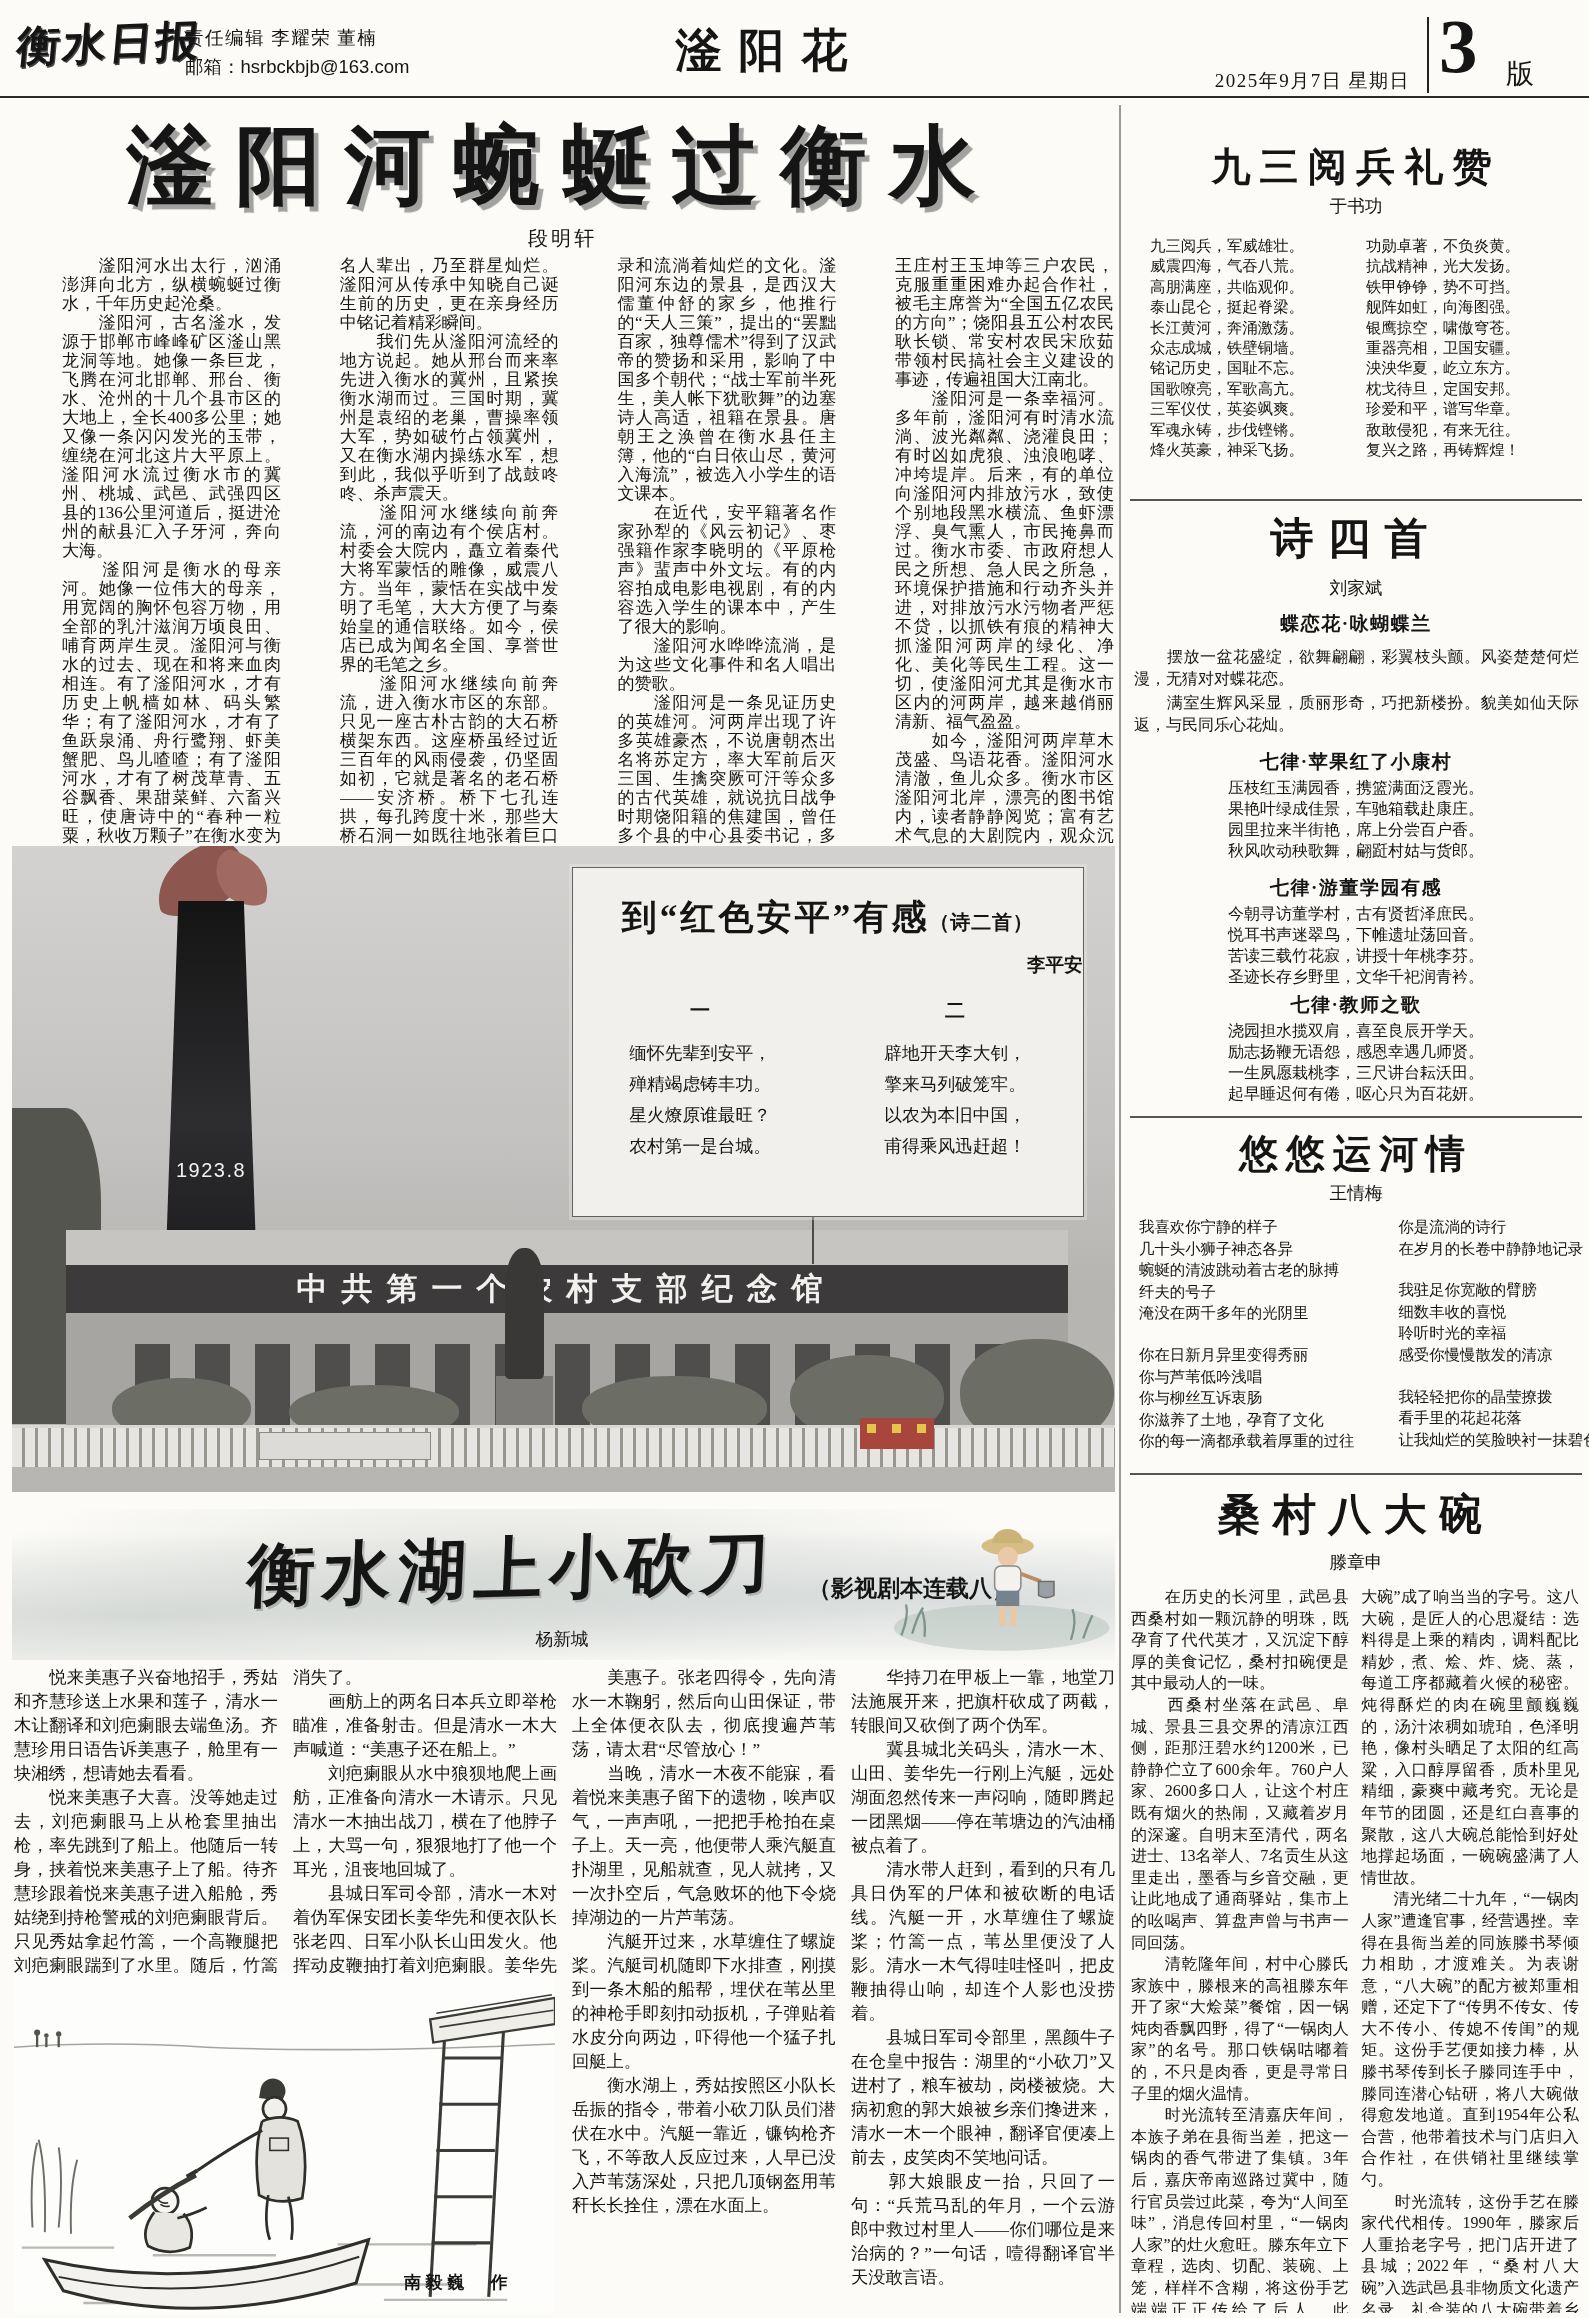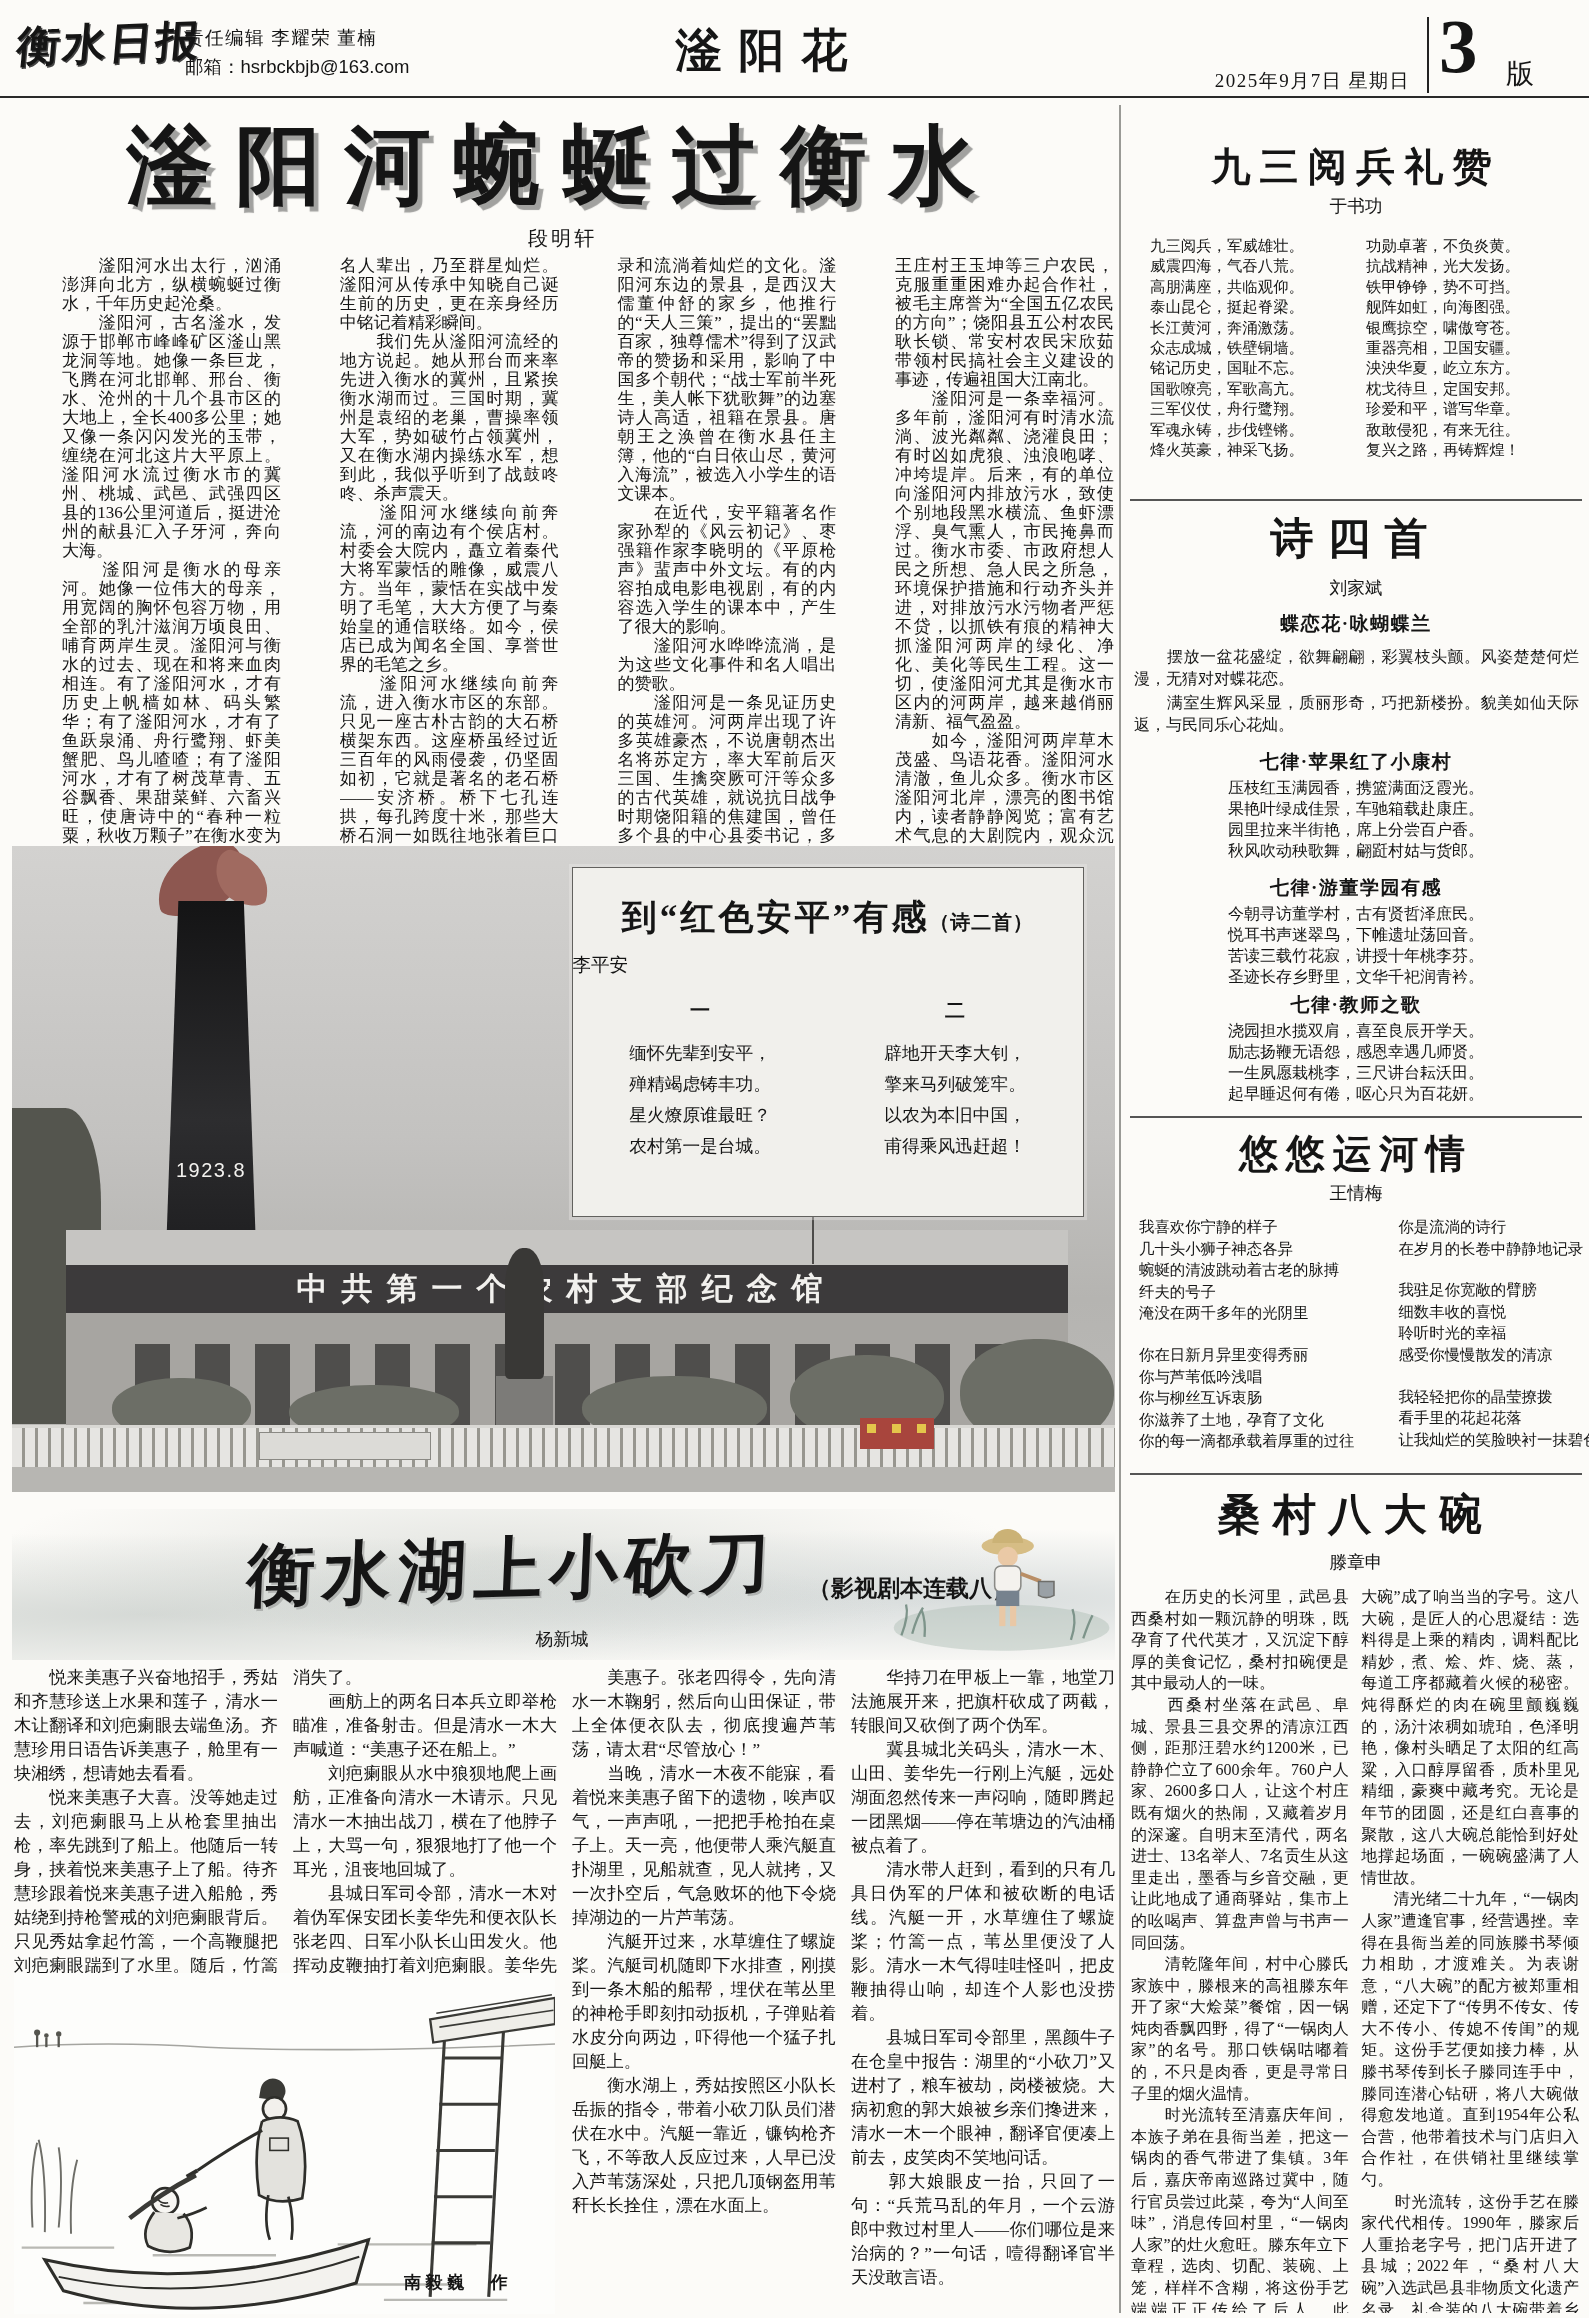--- a/index.html
+++ b/index.html
@@ -55,21 +55,21 @@
             background:repeating-linear-gradient(90deg,#e6e5e2 0 10px,#97968f 10px 13px);
             border-top:3.9px solid #d9d8d4;}
   .ph-ground{left:0;top:621px;width:1103px;height:25px;background:#b7b6b2;}
   .ph-sign-w{left:247px;top:586px;width:170px;height:26px;background:#dcdbd7;border:0.8px solid #8a8984;}
   .ph-sign-r{left:848px;top:572px;width:74px;height:31px;background:#a8453d;}
   .ph-sign-r i{position:absolute;top:6.2px;width:9.2px;height:9.2px;background:#e4c54b;display:block;}
   .poembox{left:560px;top:21px;width:510px;height:348px;background:#f1f0ec;border:0.8px solid #62615e;
            box-shadow:0 0 0 3.1px rgba(240,239,235,.35);}
   .pb-title{margin-top:26px;text-align:center;font-size:35px;font-weight:900;letter-spacing:3.1px;}
   .pb-title small{font-size:20px;font-weight:700;letter-spacing:0.8px;}
-  .pb-author{margin-top:10.8px;text-align:left;font-size:18.5px;font-weight:400;}
+  .pb-author{margin-top:10.8px;text-align:right;font-size:18.5px;font-weight:700;}
   .pb-cols{display:flex;margin-top:20px;}
   .pb-col{flex:1;text-align:center;}
   .pb-label{font-size:20px;font-weight:900;margin-bottom:14px;}
   .pb-line{font-size:17.7px;line-height:31px;}
 
   
   .sb-title{width:462px;text-align:center;font-weight:900;}
   .sb-author{width:462px;text-align:center;font-size:17.7px;}
   .p931{left:1150px;top:236px;width:432px;display:flex;}
   .p931 > div{flex:1;}
@@ -196,21 +196,21 @@
   <div class="abs p931">
     <div>
       <div class="ln">九三阅兵，军威雄壮。</div>
       <div class="ln">威震四海，气吞八荒。</div>
       <div class="ln">高朋满座，共临观仰。</div>
       <div class="ln">泰山昆仑，挺起脊梁。</div>
       <div class="ln">长江黄河，奔涌激荡。</div>
       <div class="ln">众志成城，铁壁铜墙。</div>
       <div class="ln">铭记历史，国耻不忘。</div>
       <div class="ln">国歌嘹亮，军歌高亢。</div>
-      <div class="ln">三军仪仗，舟行鹭翔。</div>
+      <div class="ln">三军仪仗，英姿飒爽。</div>
       <div class="ln">军魂永铸，步伐铿锵。</div>
       <div class="ln">烽火英豪，神采飞扬。</div>
     </div>
     <div>
       <div class="ln">功勋卓著，不负炎黄。</div>
       <div class="ln">抗战精神，光大发扬。</div>
       <div class="ln">铁甲铮铮，势不可挡。</div>
       <div class="ln">舰阵如虹，向海图强。</div>
       <div class="ln">银鹰掠空，啸傲穹苍。</div>
       <div class="ln">重器亮相，卫国安疆。</div>

